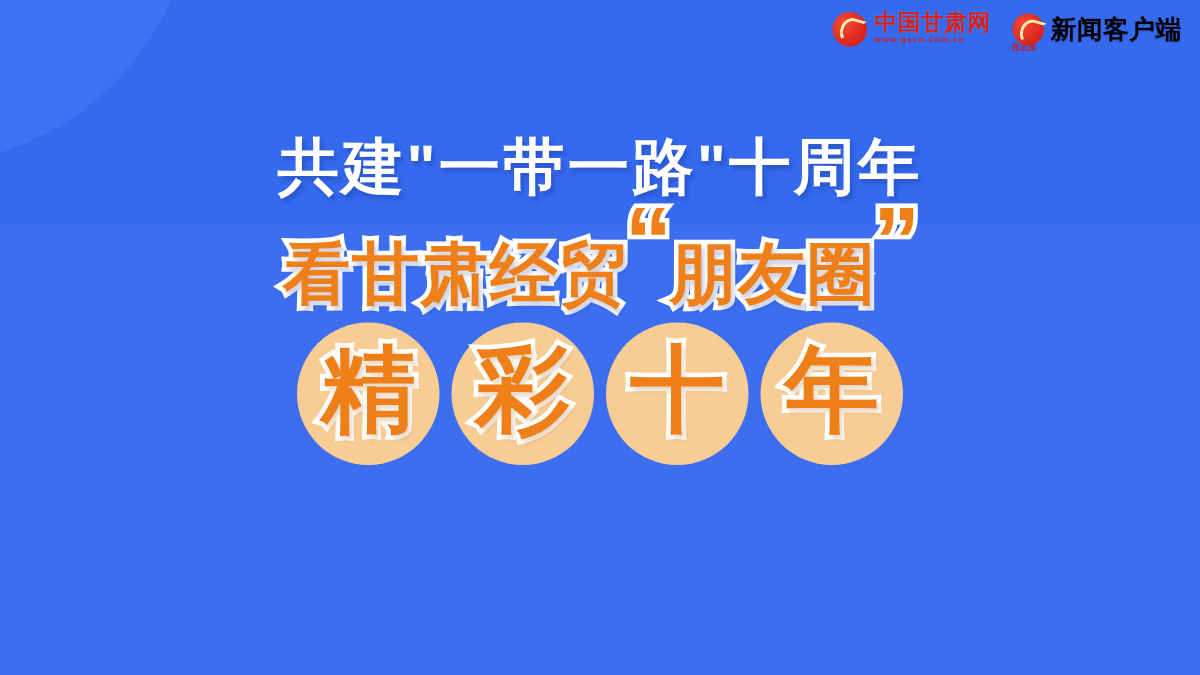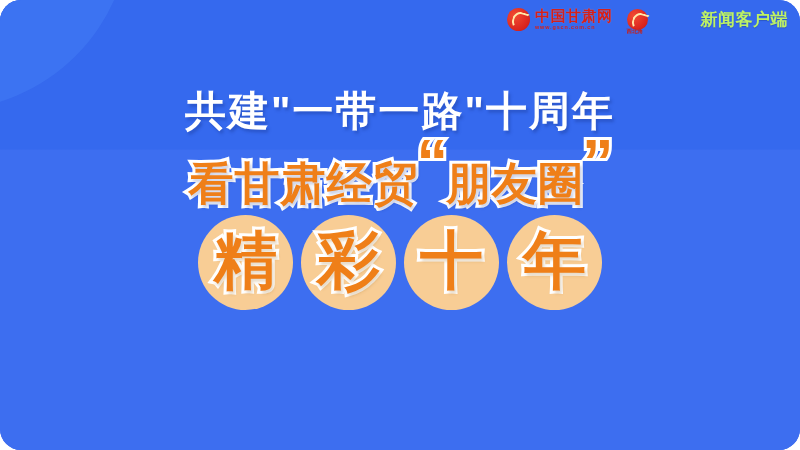--- a/index.html
+++ b/index.html
@@ -7,21 +7,20 @@
     padding: 0;
     background: #ffffff;
   }
   #poster {
     position: relative;
     width: 800px;
     height: 450px;
     overflow: hidden;
     background: #3366ef;
     font-family: "Liberation Sans", "DejaVu Sans", sans-serif;
-    border-radius: 21px;
     -webkit-font-smoothing: antialiased;
   }
 
   
   .bg-base {
     position: absolute;
     inset: 0;
     background: linear-gradient(180deg, #3569ee 0%, #3569ee 33%, #3a6cf0 33.4%, #3a6cf0 100%);
   }
   .bg-corner-circle {
@@ -94,24 +93,23 @@
     text-shadow: 0 0 1px rgba(255,255,255,.35);
   }
   .logo-url {
     margin-top: 2px;
     font-size: 5.4px;
     font-weight: 700;
     letter-spacing: .9px;
     color: #d4201b;
   }
   .logo-cn.white {
-    color: #bef264;
+    color: #000000;
     font-size: 17px;
     text-shadow: 0 1px 1px rgba(0,0,0,.18);
-    margin-left: 48px;
   }
   .logo-sub-badge {
     position: absolute;
     left: 0;
     bottom: -5px;
     font-size: 5.5px;
     font-weight: 700;
     color: #c4211c;
     white-space: nowrap;
   }

